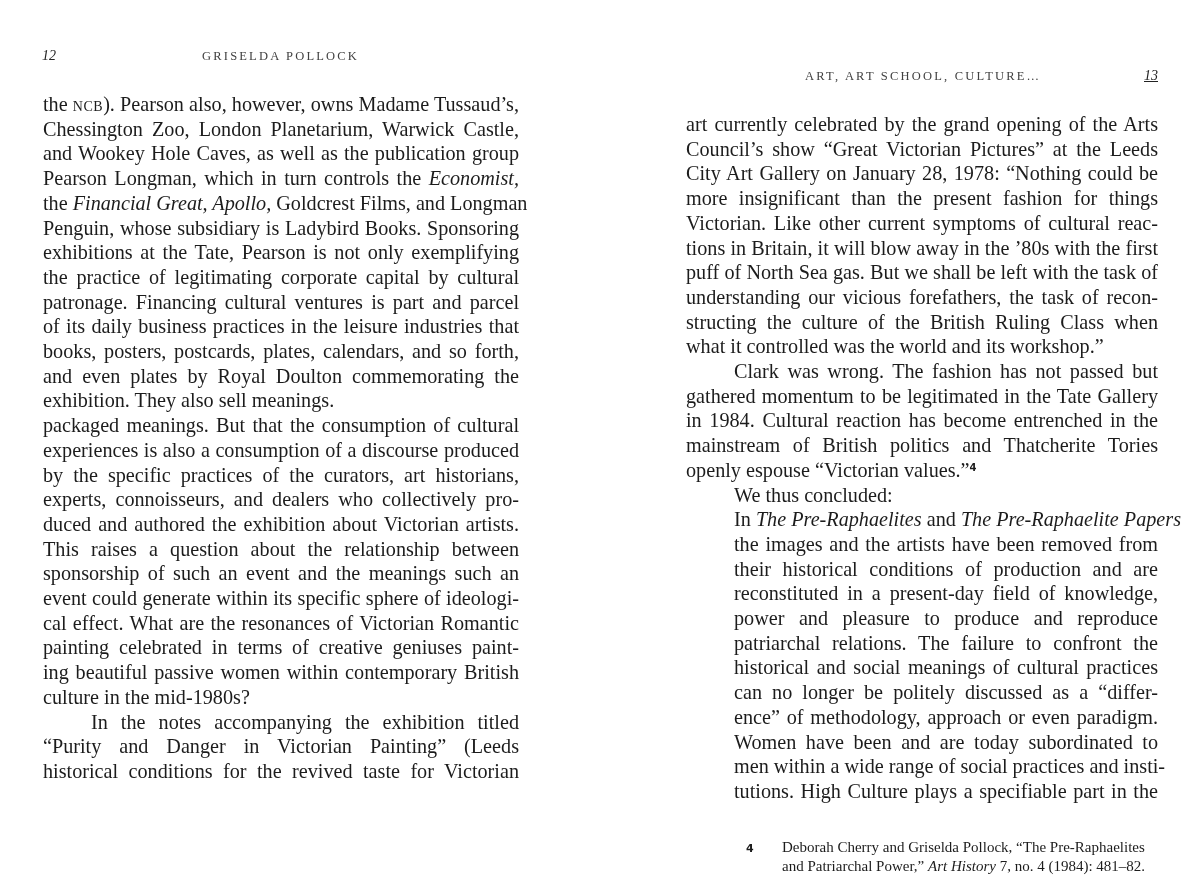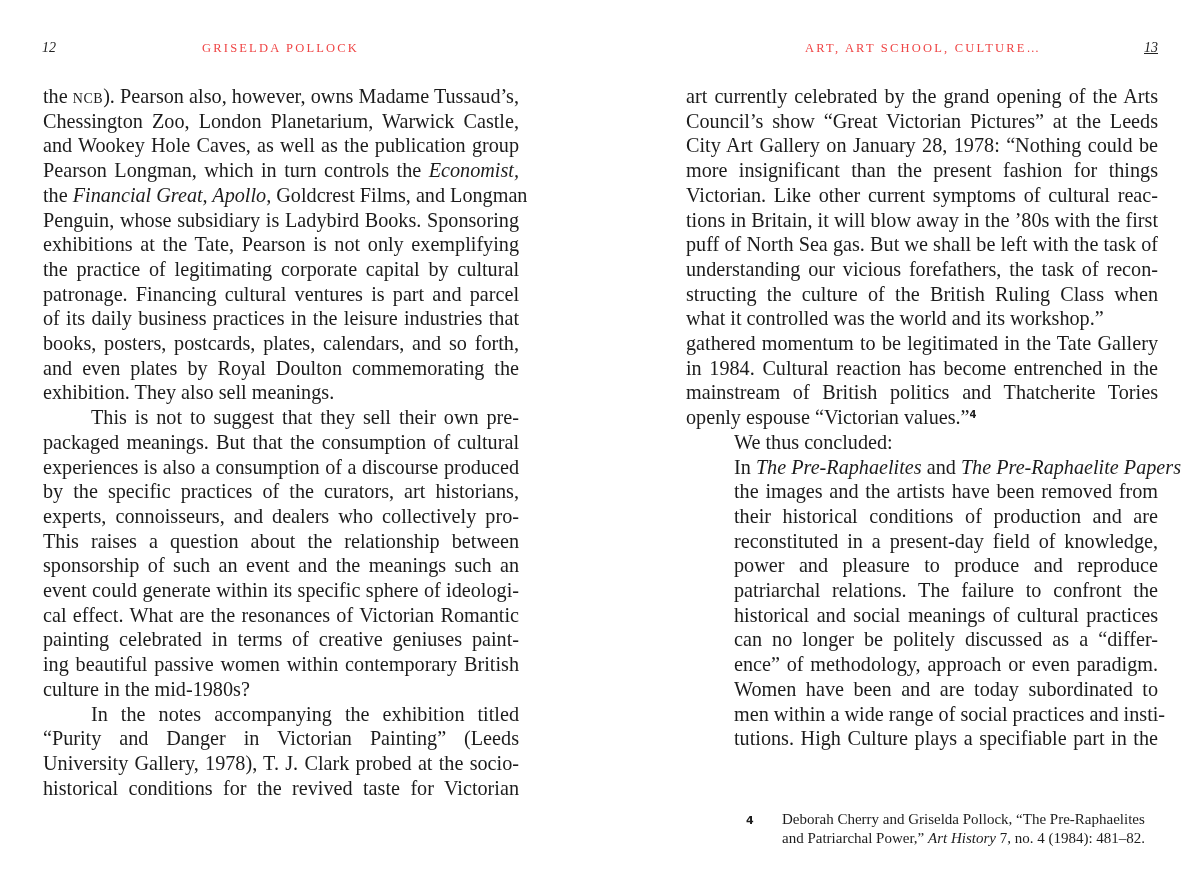--- a/index.html
+++ b/index.html
@@ -1,28 +1,28 @@
 <!DOCTYPE html>
 <html><head>
   <meta charset="utf-8">
   <style>
     html, body { margin: 0; padding: 0; background: #ffffff; }
     body {
       width: 1200px; height: 886px; position: relative; overflow: hidden;
       font-family: "Liberation Serif", "DejaVu Serif", serif;
       color: #1c1c1c;
     }
-    .page { position: absolute; top: 4px; height: 776px; }
+    .page { position: absolute; top: 12px; height: 776px; }
     .page.left { left: 0; width: 600px; }
-    .page.right { left: 600px; width: 600px; }
+    .page.right { left: 600px; width: 600px; margin-top: 20px; }
 
     .running-head {
       position: absolute; top: 37px;
       font-size: 12.5px; letter-spacing: 2.2px; text-transform: uppercase;
-      color: #ef4444;
+      color: #404040;
     }
     .folio {
       position: absolute; top: 36px; font-style: italic; font-size: 14px; color: #222;
     }
     .left .folio { left: 42px; }
     .left .running-head { left: 202px; }
     .right .running-head { left: 205px; }
     .right .folio { left: 544px; text-decoration: underline; }
 
     .text {
@@ -70,54 +70,54 @@
     <span class="line"><span>Pearson Longman, which in turn controls the </span><span class="it">Economist,</span></span>
     <span class="line"><span>the </span><span class="it">Financial Great, Apollo,</span><span> Goldcrest Films, and Longman</span></span>
     <span class="line">Penguin, whose subsidiary is Ladybird Books. Sponsoring</span>
     <span class="line">exhibitions at the Tate, Pearson is not only exemplifying</span>
     <span class="line">the practice of legitimating corporate capital by cultural</span>
     <span class="line">patronage. Financing cultural ventures is part and parcel</span>
     <span class="line">of its daily business practices in the leisure industries that</span>
     <span class="line">books, posters, postcards, plates, calendars, and so forth,</span>
     <span class="line">and even plates by Royal Doulton commemorating the</span>
     <span class="line last">exhibition. They also sell meanings.</span>
-    <span class="line indent">This is not to suggest that they sell their own pre-</span>
     <span class="line">packaged meanings. But that the consumption of cultural</span>
     <span class="line">experiences is also a consumption of a discourse produced</span>
     <span class="line">by the specific practices of the curators, art historians,</span>
     <span class="line">experts, connoisseurs, and dealers who collectively pro-</span>
+    <span class="line">duced and authored the exhibition about Victorian artists.</span>
     <span class="line">This raises a question about the relationship between</span>
     <span class="line">sponsorship of such an event and the meanings such an</span>
     <span class="line">event could generate within its specific sphere of ideologi-</span>
     <span class="line">cal effect. What are the resonances of Victorian Romantic</span>
     <span class="line">painting celebrated in terms of creative geniuses paint-</span>
     <span class="line">ing beautiful passive women within contemporary British</span>
     <span class="line last">culture in the mid-1980s?</span>
     <span class="line indent">In the notes accompanying the exhibition titled</span>
     <span class="line">“Purity and Danger in Victorian Painting” (Leeds</span>
-    <span class="line">University Gallery, 1978), T. J. Clark probed at the socio-</span>
     <span class="line">historical conditions for the revived taste for Victorian</span>
   </div>
 </div>
 
 <div class="page right">
   <span class="running-head">Art, Art School, Culture…</span>
   <span class="folio">13</span>
 
   <div class="text">
     <span class="line">art currently celebrated by the grand opening of the Arts</span>
     <span class="line">Council’s show “Great Victorian Pictures” at the Leeds</span>
     <span class="line">City Art Gallery on January 28, 1978: “Nothing could be</span>
     <span class="line">more insignificant than the present fashion for things</span>
     <span class="line">Victorian. Like other current symptoms of cultural reac-</span>
     <span class="line">tions in Britain, it will blow away in the ’80s with the first</span>
     <span class="line">puff of North Sea gas. But we shall be left with the task of</span>
     <span class="line">understanding our vicious forefathers, the task of recon-</span>
     <span class="line">structing the culture of the British Ruling Class when</span>
     <span class="line last">what it controlled was the world and its workshop.”</span>
+    <span class="line indent">Clark was wrong. The fashion has not passed but</span>
     <span class="line">gathered momentum to be legitimated in the Tate Gallery</span>
     <span class="line">in 1984. Cultural reaction has become entrenched in the</span>
     <span class="line">mainstream of British politics and Thatcherite Tories</span>
     <span class="line last"><span>openly espouse “Victorian values.”</span><sup class="fn">4</sup></span>
     <span class="line last indent">We thus concluded:</span>
     <span class="line block"><span>In </span><span class="it">The Pre-Raphaelites</span><span> and </span><span class="it">The Pre-Raphaelite Papers</span></span>
     <span class="line block">the images and the artists have been removed from</span>
     <span class="line block">their historical conditions of production and are</span>
     <span class="line block">reconstituted in a present-day field of knowledge,</span>
     <span class="line block">power and pleasure to produce and reproduce</span>

